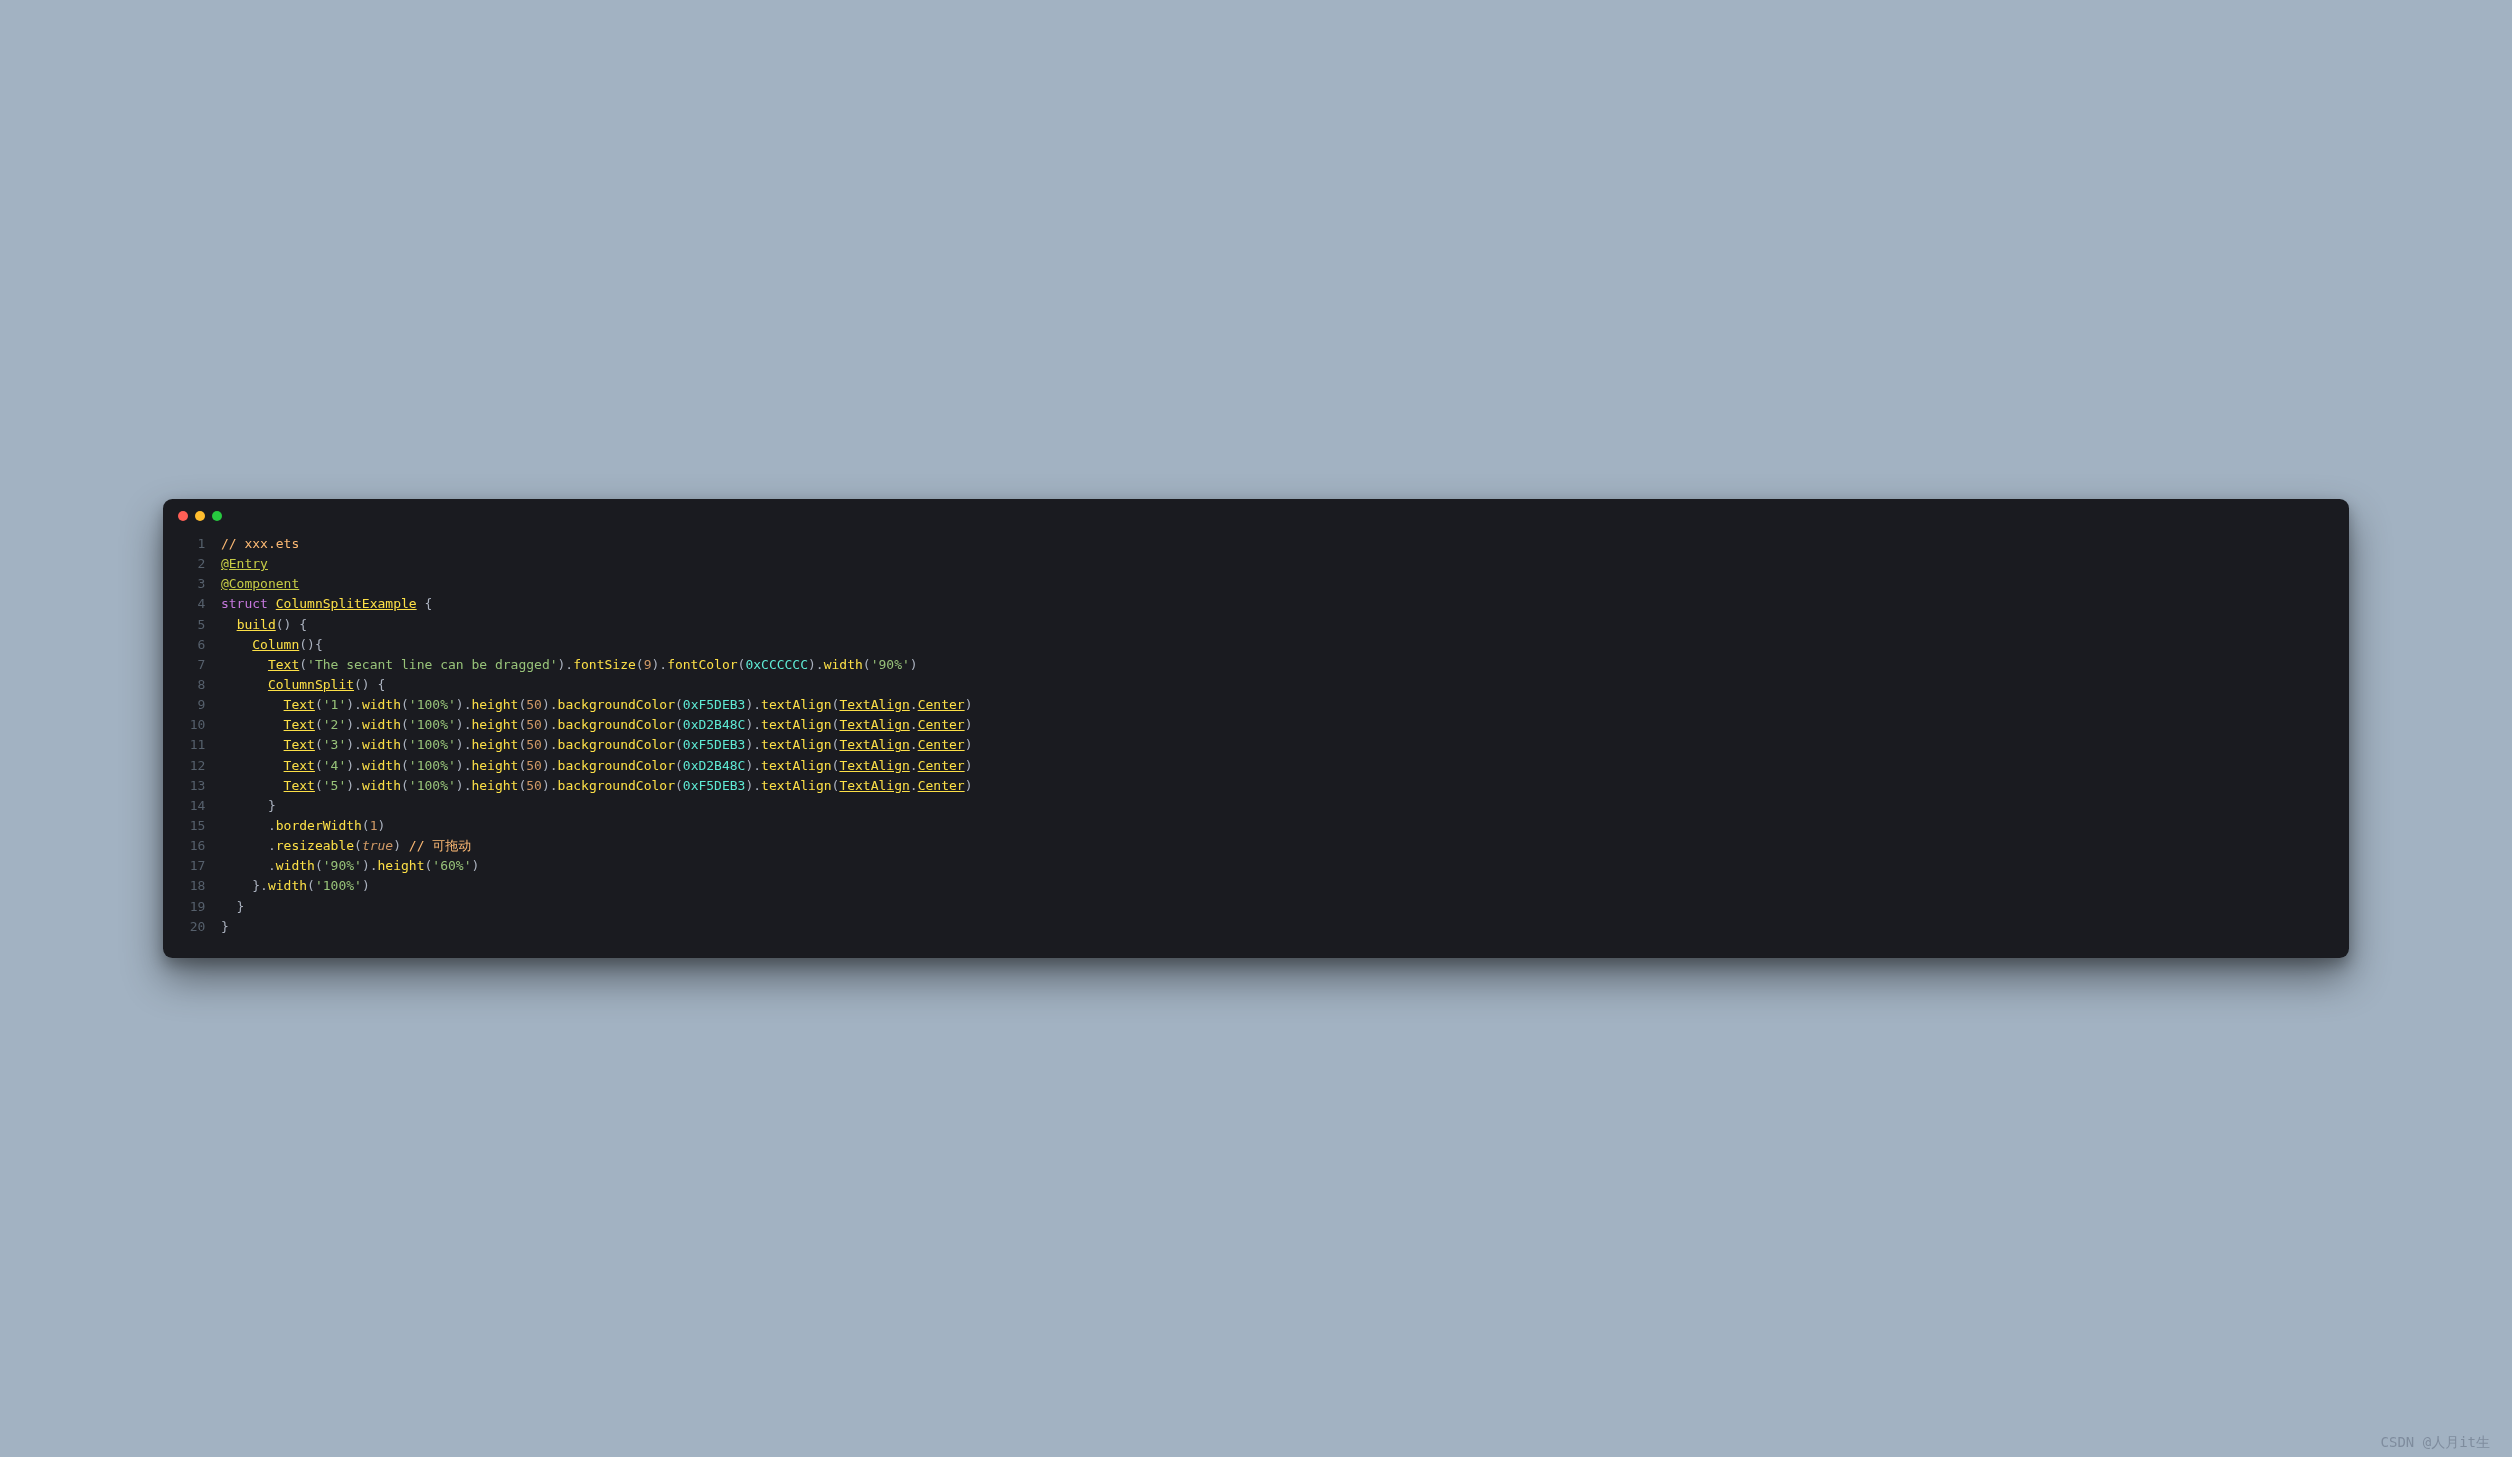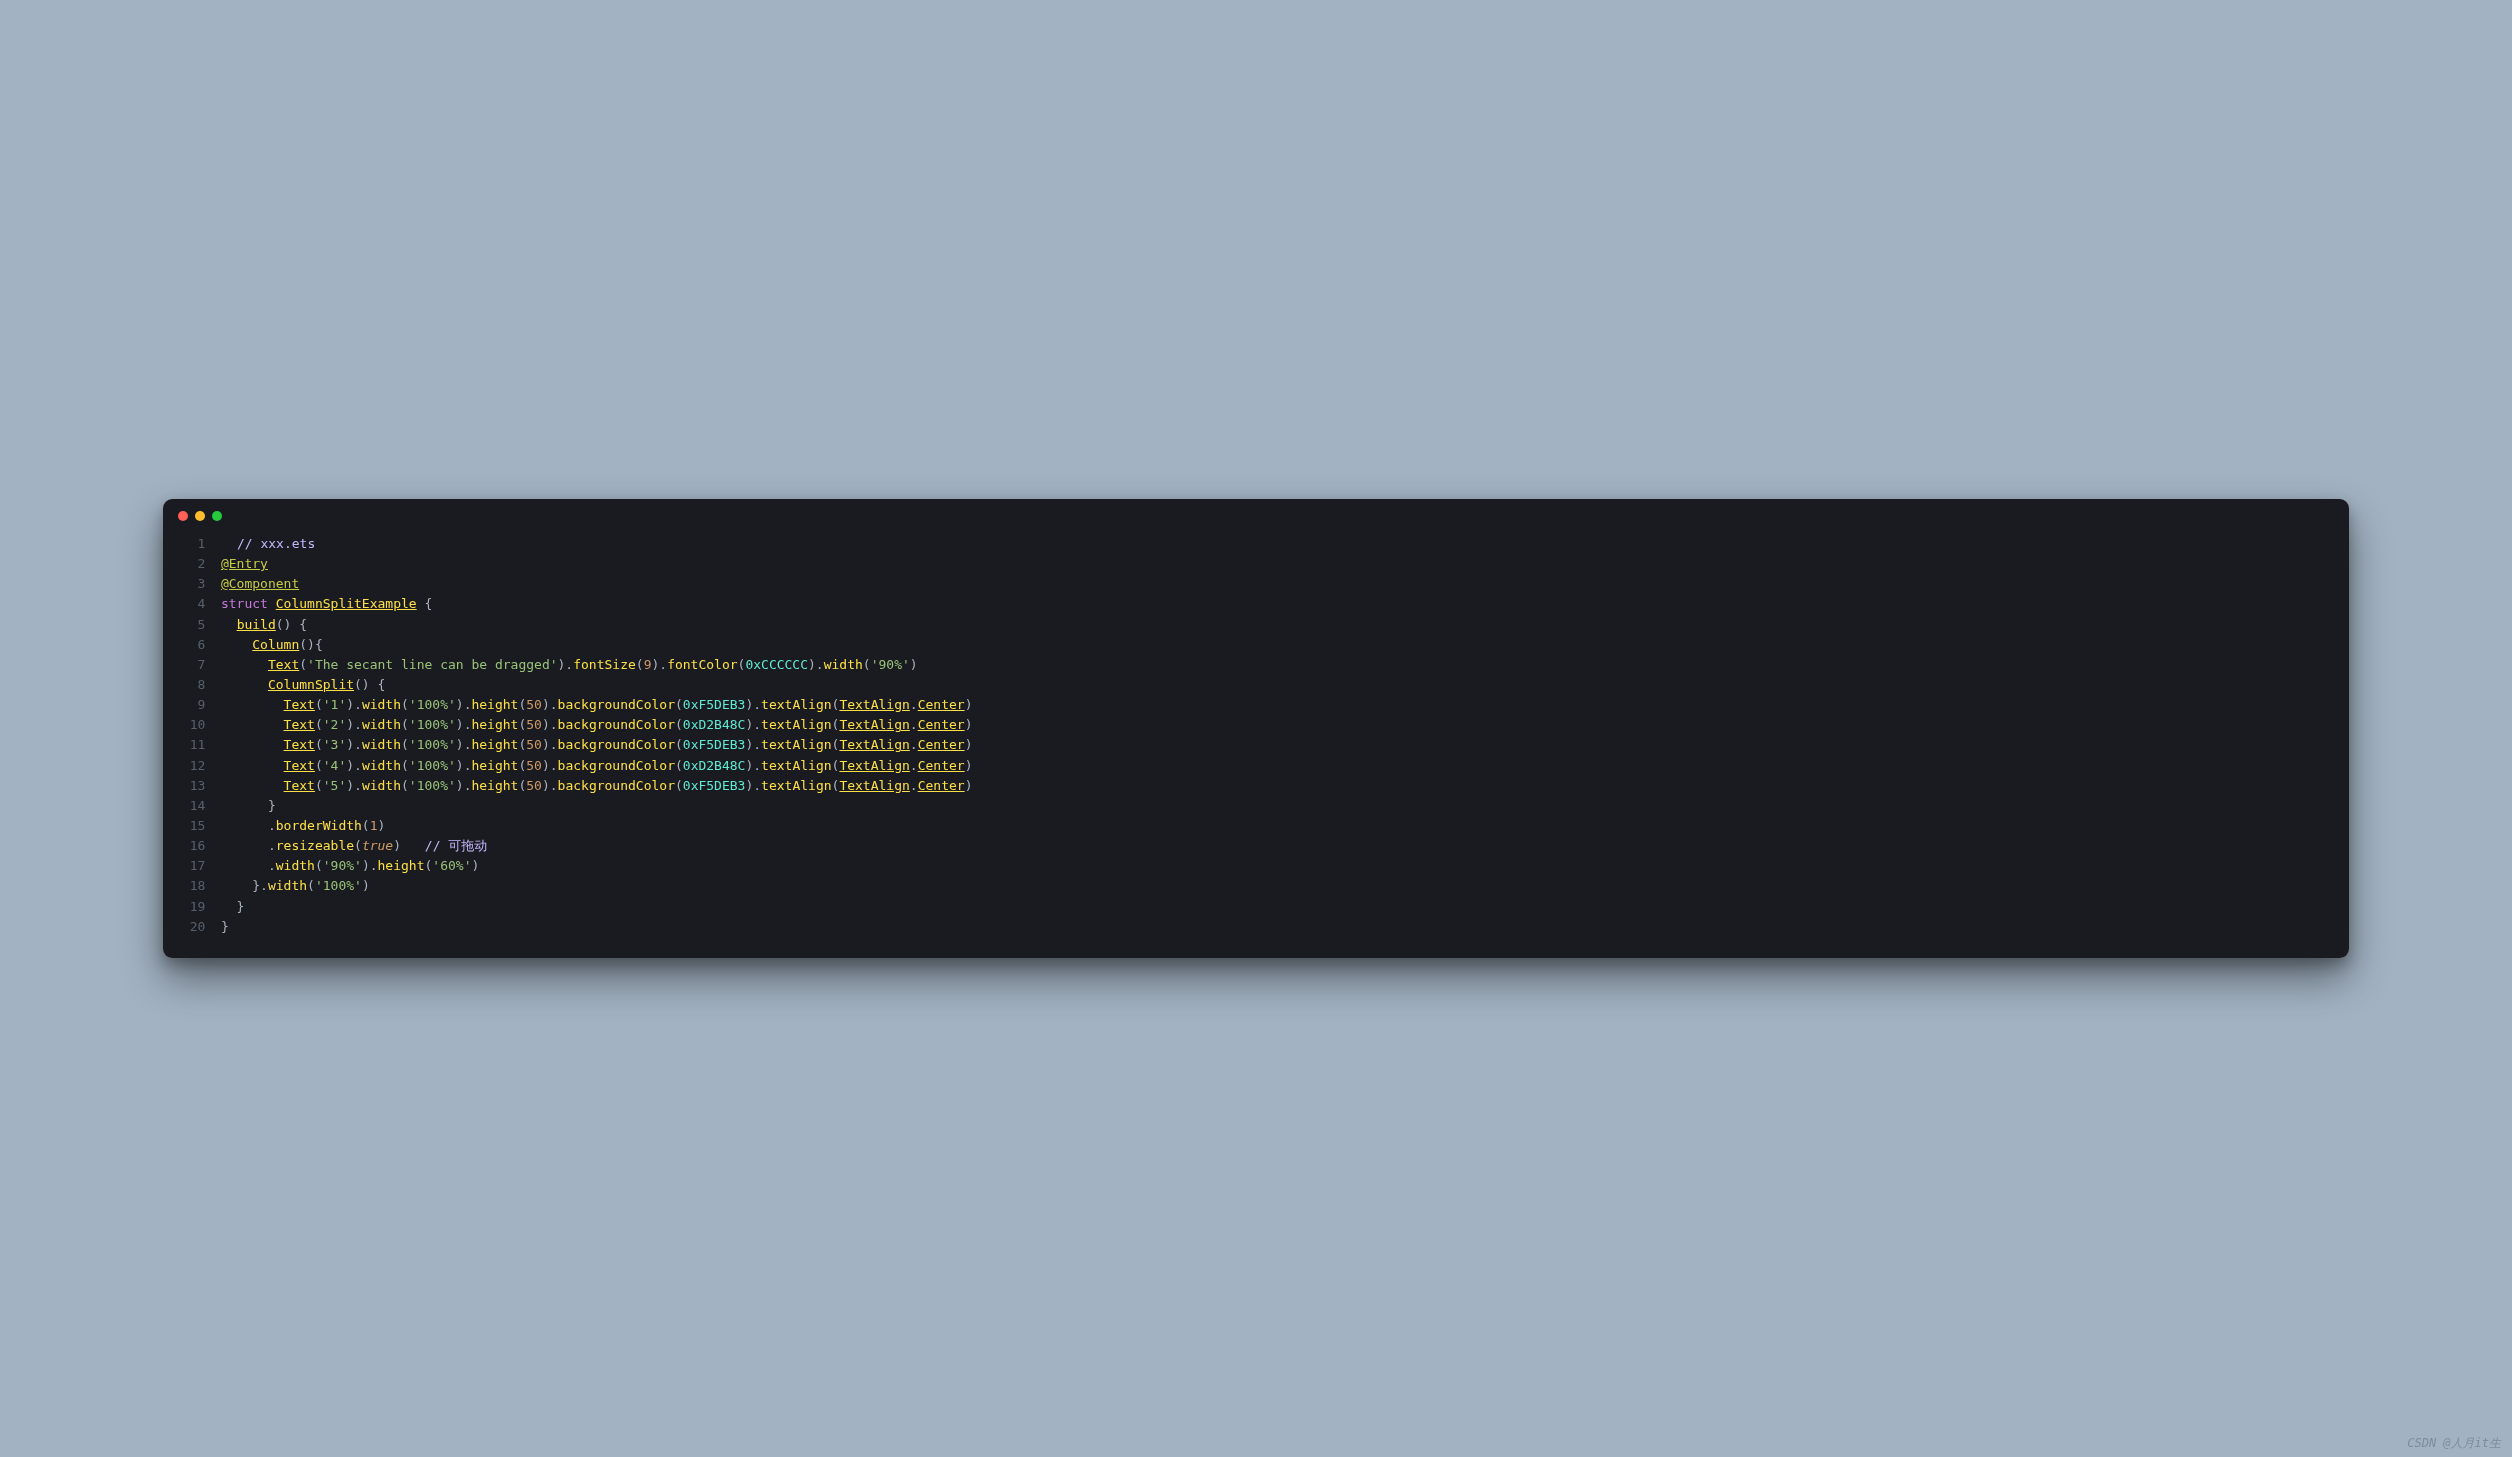--- a/index.html
+++ b/index.html
@@ -54,38 +54,37 @@
     margin-right: 1.2em;
     user-select: none;
     flex-shrink: 0;
   }
   .code {
     flex: 1;
     white-space: pre;
   }
 
   
-  .cm  { color: #c4b5fd; font-style: normal; margin-left: 16px; }  
+  .cm  { color: #fdba74; font-style: normal; }  
   .dec { color: #c6cb46; text-decoration: underline; }                        
   .kw  { color: #c678dd; }                        
   .fn  { color: #fde047; text-decoration: underline; }                        
   .mth { color: #fde047; }                        
   .str { color: #98c379; text-align: center; }                        
   .num { color: #d19a66; }                        
   .hex { color: #5eead4; }                        
   .bool{ color: #d19a66; font-style: italic; }                        
   .pn  { color: #abb2bf; }                        
 
   .watermark {
     position: fixed;
-    right: 11px;
+    right: 22px;
     bottom: 5.4px;
-    font-size: 12px;
+    font-size: 14px;
     color: rgba(60,70,90,0.35);
-    font-style: italic;
   }
 </style>
 </head>
 <body>
 
 <div class="window">
   <div class="titlebar">
     <div class="traffic-light tl-red"></div>
     <div class="traffic-light tl-yellow"></div>
     <div class="traffic-light tl-green"></div>

